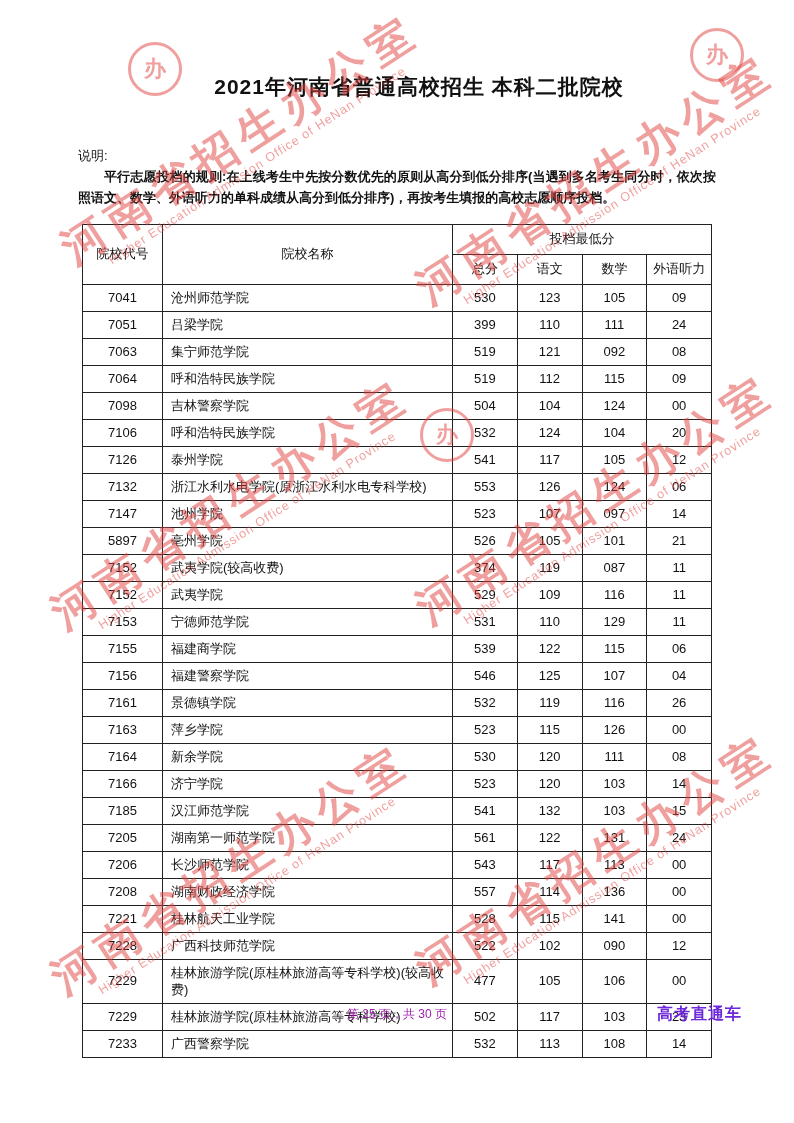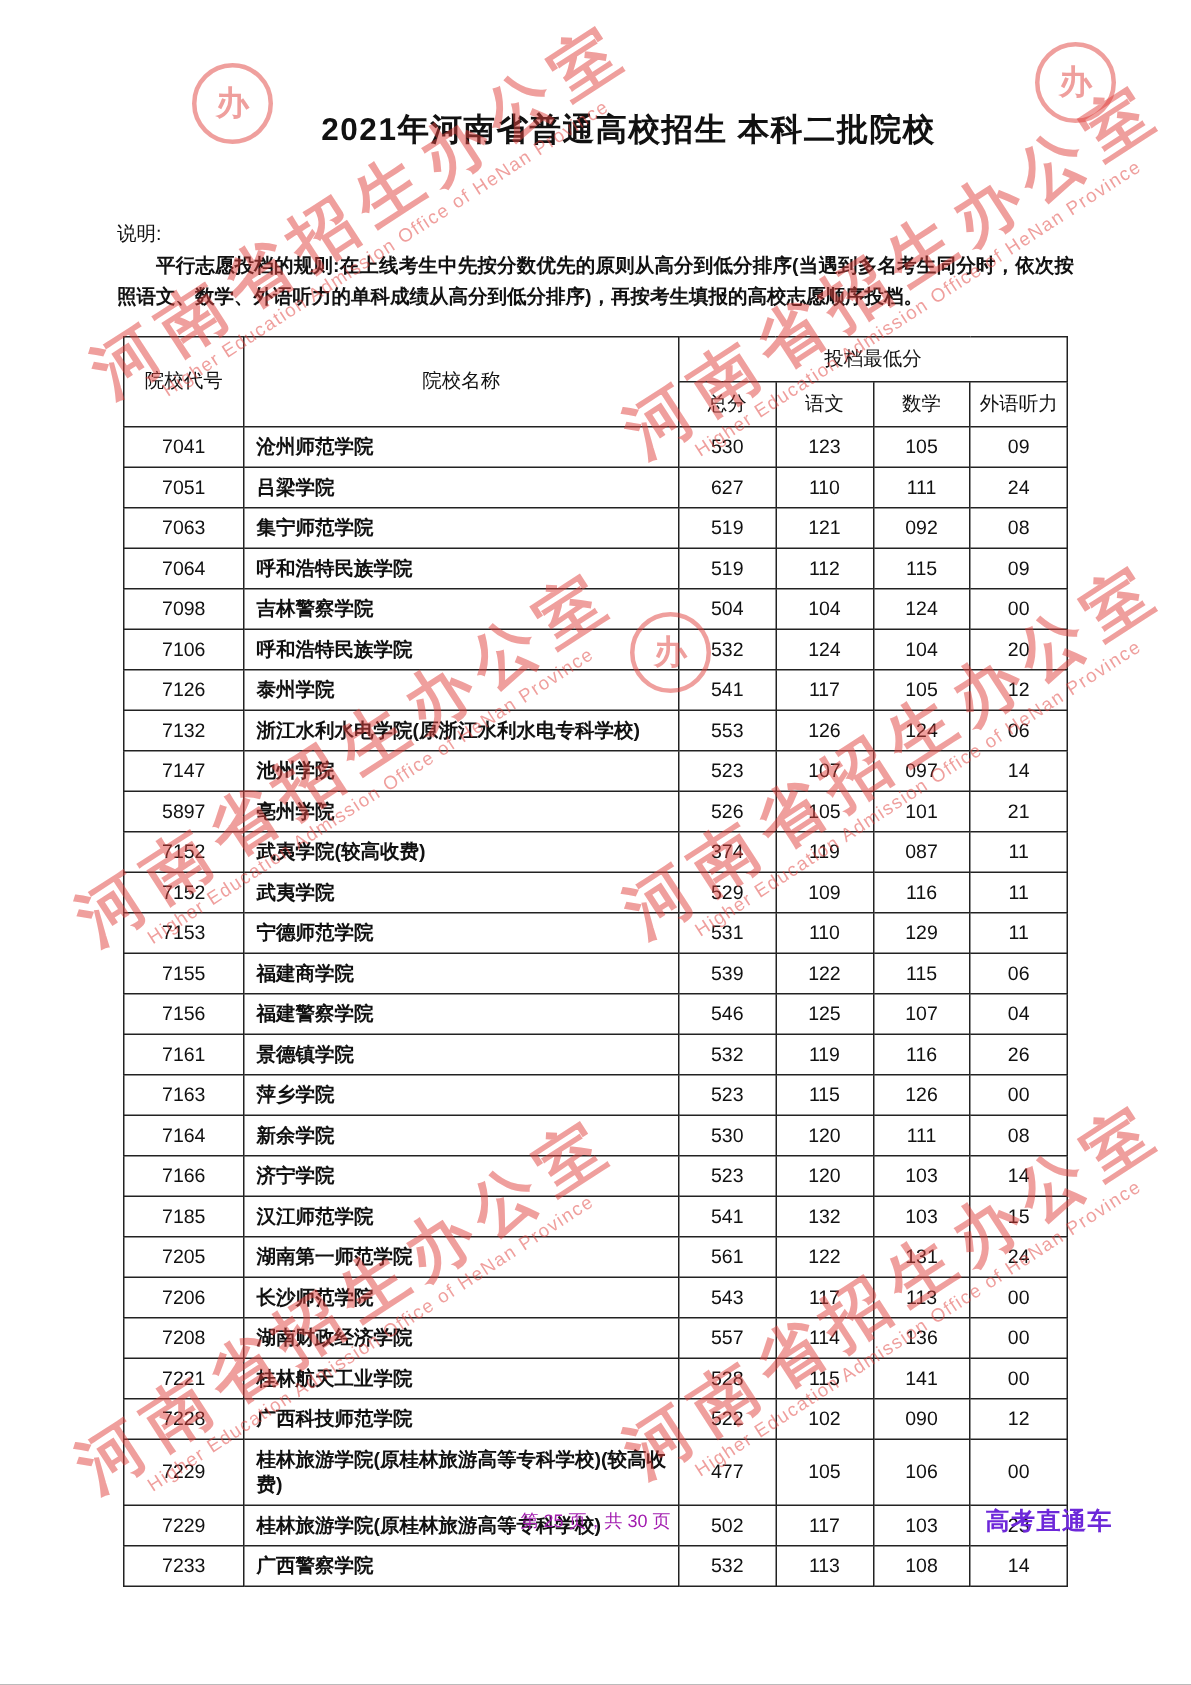--- a/index.html
+++ b/index.html
@@ -48,21 +48,21 @@
     line-height: 1.35;
     word-break: break-all;
   }
   .score-table thead th { height: 30px; }
   .col-code  { width: 80px; }
   .col-name  { width: 290px; }
   .col-total { width: 64px; }
   .col-chn   { width: 64px; }
   .col-math  { width: 64px; }
   .col-for   { width: 68px; }
-  .score-table td.name-cell { text-align: left; padding-left: 8px; font-weight: bold; }
+  .score-table td.name-cell { text-align: left; padding-left: 8px; }
   .score-table tbody td { height: 27px; }
 
   
   .footer { position: absolute; left: 0; right: 0; bottom: 30px; height: 22px; }
   .page-num {
     position: absolute; left: 0; right: 0;
     text-align: center; font-size: 12px; color: #a21caf;
   }
   .brand {
     position: absolute; right: 52px; top: -2px;
@@ -188,21 +188,21 @@
             <td>7041</td>
             <td class="name-cell">沧州师范学院</td>
             <td>530</td>
             <td>123</td>
             <td>105</td>
             <td>09</td>
           </tr>
           <tr>
             <td>7051</td>
             <td class="name-cell">吕梁学院</td>
-            <td>627</td>
+            <td>399</td>
             <td>110</td>
             <td>111</td>
             <td>24</td>
           </tr>
           <tr>
             <td>7063</td>
             <td class="name-cell">集宁师范学院</td>
             <td>519</td>
             <td>121</td>
             <td>092</td>

